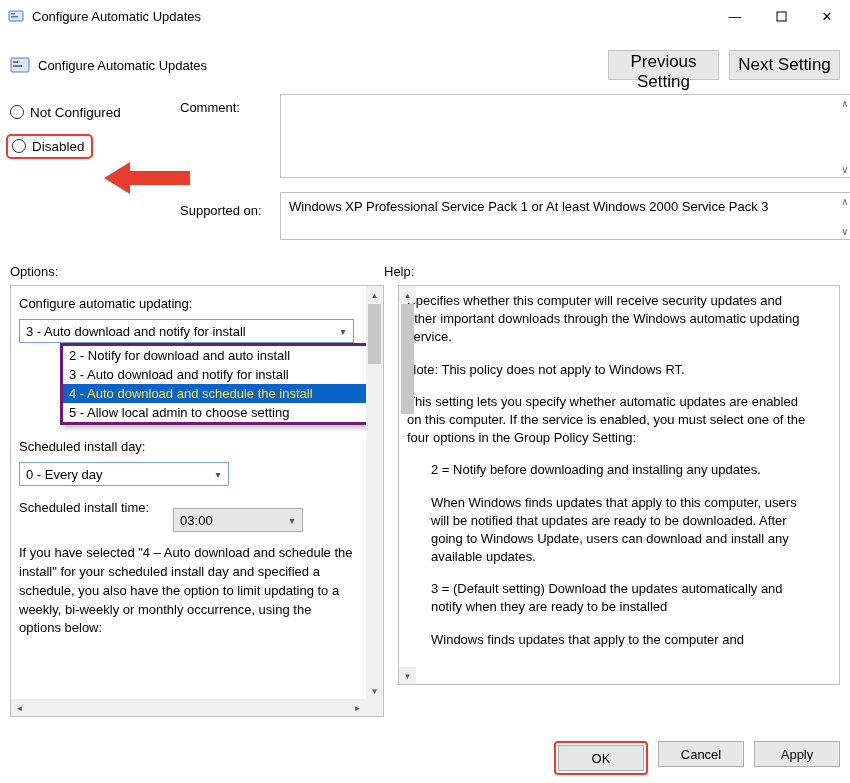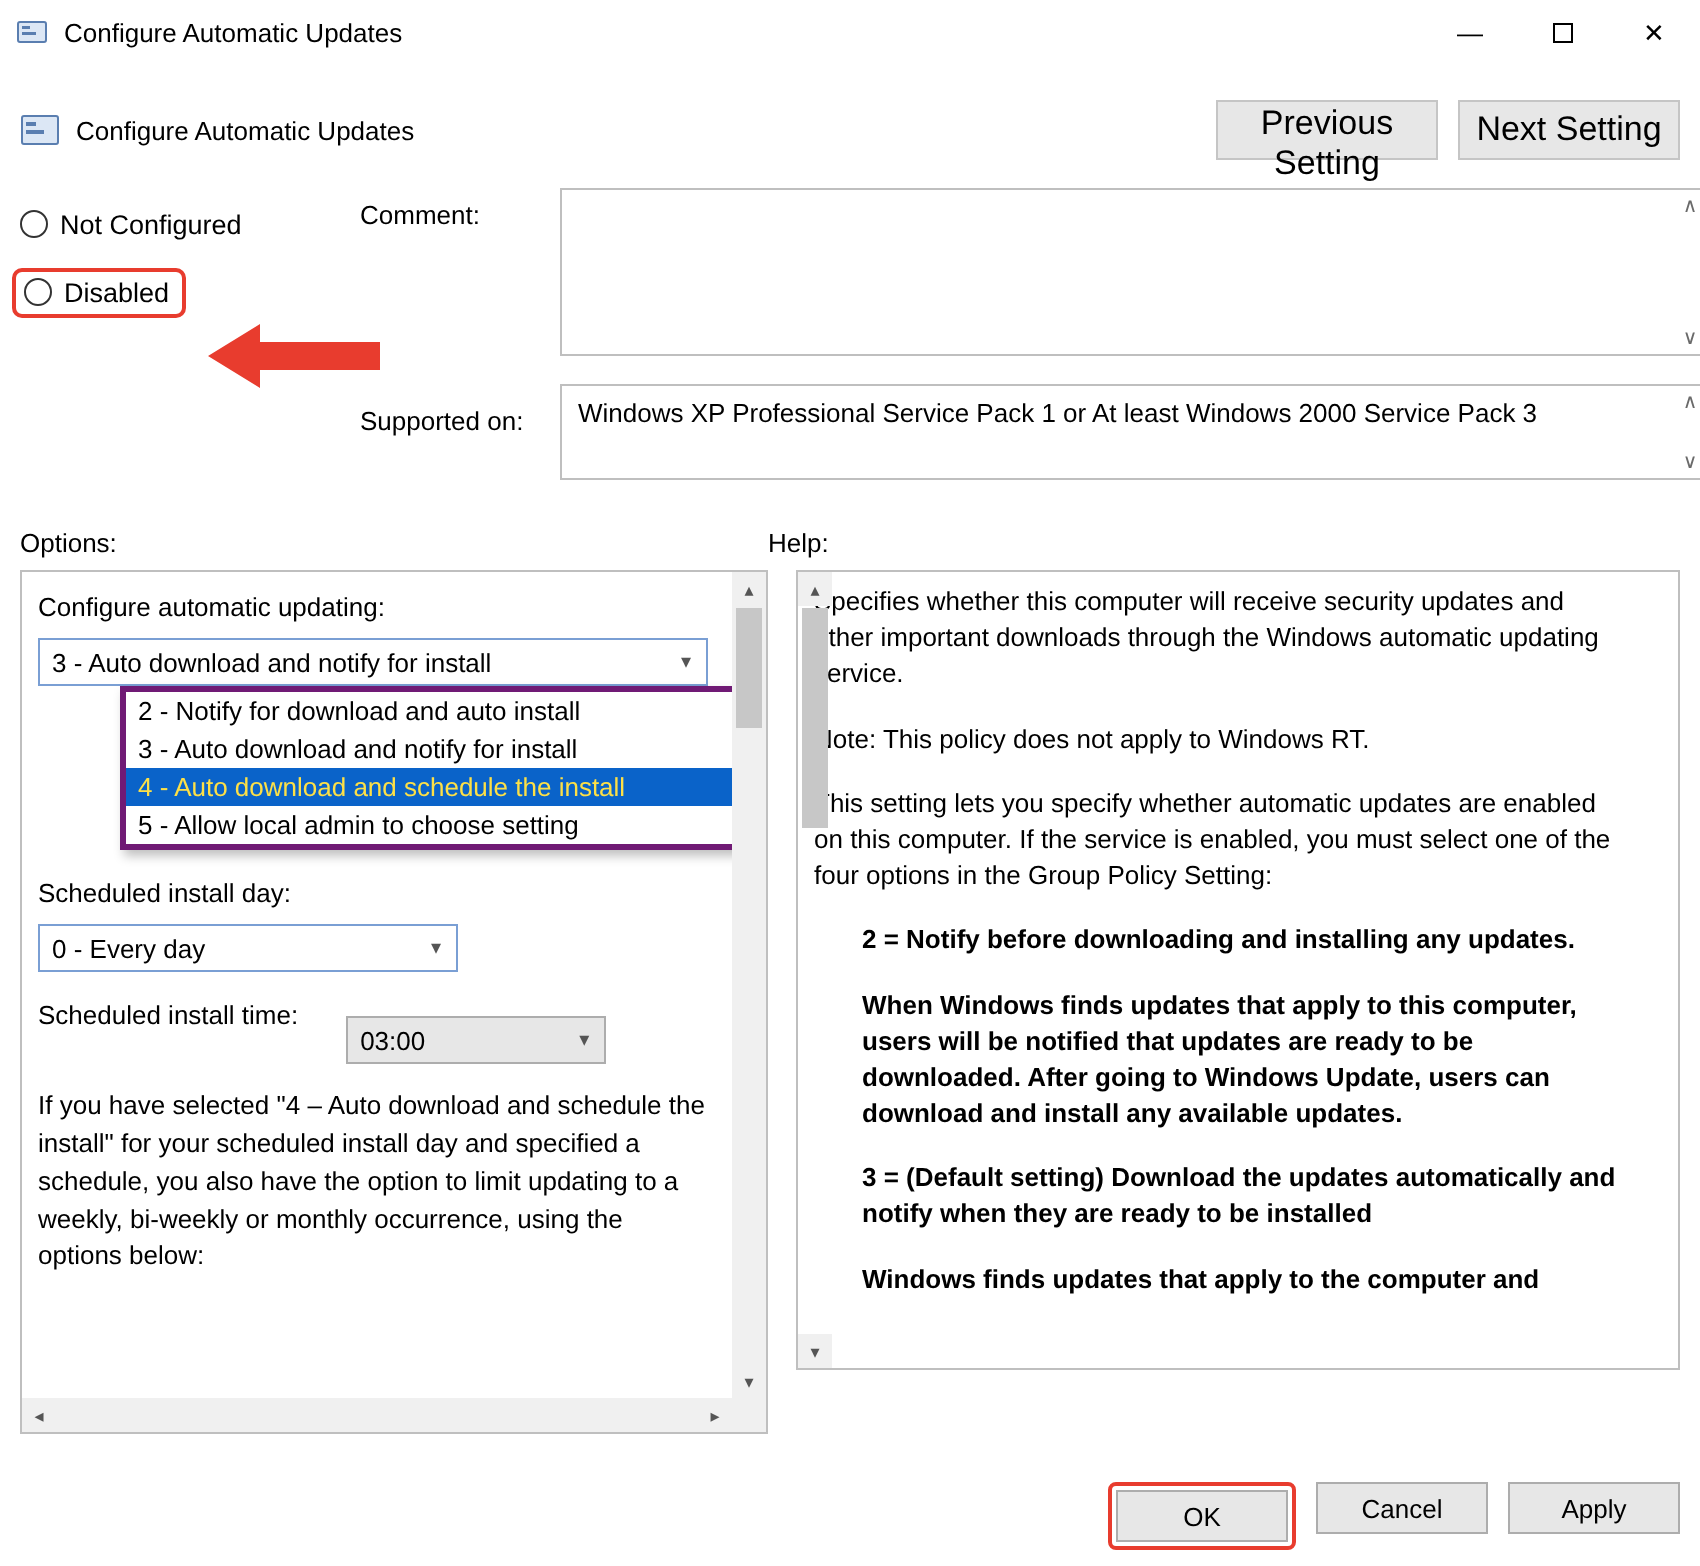--- a/index.html
+++ b/index.html
@@ -170,21 +170,21 @@
     position: relative;
   }
   .help-inner {
     position: absolute; left: 0; right: 17px; top:0; bottom:0;
     padding: 6px 8px;
     font-size: 13px;
     line-height: 1.4;
     overflow: hidden;
   }
   .help-inner p { margin: 0 0 14px 0; }
-  .help-inner .indent { padding-left: 24px; font-weight: bold; }
+  .help-inner .indent { padding-left: 24px; }
   .footer {
     position: absolute;
     right: 10px; bottom: 8px;
     display: flex;
   }
   .footer button {
     width: 86px; height: 26px;
     margin-left: 10px;
     background:#e7e7e7;
     border:1px solid #adadad;

